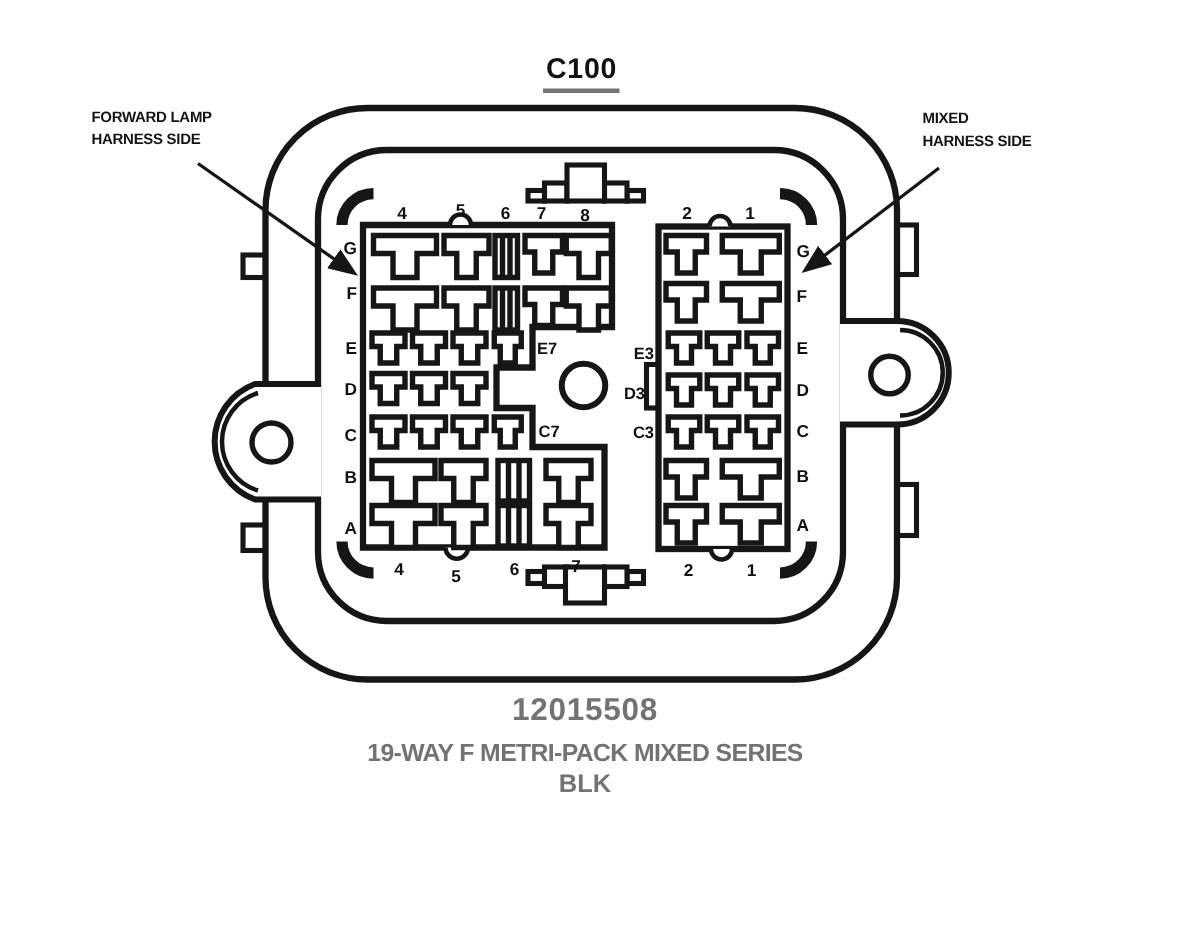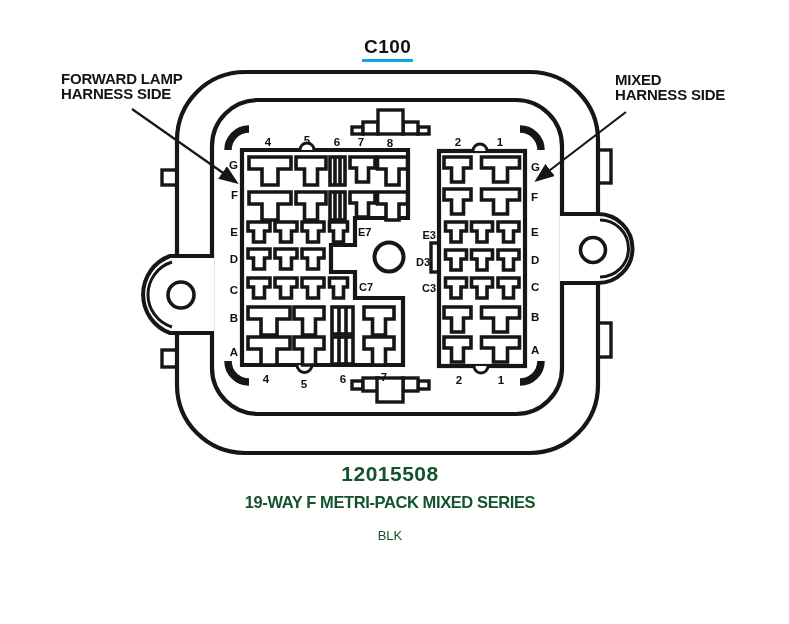--- a/index.html
+++ b/index.html
@@ -19,37 +19,37 @@
   .arc8{fill:none;stroke:#161616;stroke-width:7.5;}
   .bump{fill:#ffffff;stroke:#161616;stroke-width:3;}
   .term{fill:#ffffff;stroke:#161616;stroke-width:3.6;stroke-linejoin:miter;}
   .arrowline{stroke:#161616;stroke-width:2.2;fill:none;}
   text.lbl{font-family:"Liberation Sans",sans-serif;font-weight:bold;font-size:11.5px;fill:#101010;}
   text.cav{font-family:"Liberation Sans",sans-serif;font-weight:bold;font-size:11px;fill:#101010;}
 
   .page-title{
     position:absolute;left:362px;top:36px;
     font-size:19px;font-weight:bold;color:#111;
-    border-bottom:3px solid #0ea5e9;padding:0 2px 1px 2px;
+    border-bottom:3px solid #737373;padding:0 2px 1px 2px;
     letter-spacing:0.5px;
   }
   .callout{
     position:absolute;
-    font-size:15px;font-weight:bold;color:#141414;
+    font-size:10px;font-weight:bold;color:#141414;
     line-height:15px;letter-spacing:-0.2px;white-space:nowrap;
   }
   .callout-left{left:61px;top:71px;}
   .callout-right{left:615px;top:72px;}
   .footer{
     position:absolute;left:0;top:462px;width:780px;
-    text-align:center;color:#14532d;
+    text-align:center;color:#737373;
   }
   .part-number{font-size:21px;font-weight:bold;letter-spacing:0.5px;}
   .series-name{font-size:16.5px;font-weight:bold;letter-spacing:-0.4px;margin-top:7px;}
-  .color-code{font-size:13px;font-weight:normal;margin-top:16px;}
+  .color-code{font-size:17px;font-weight:bold;margin-top:1px;}
 </style>
 </head>
 <body>
 
 <div class="canvas">
 
   <svg class="diagram-svg" width="789" height="624" viewBox="0 0 789 624">
     <defs>
       <marker id="arrowhead" markerWidth="9" markerHeight="7" refX="7.5" refY="3.5" orient="auto">
         <path d="M0,0 L9,3.5 L0,7 Z" fill="#161616"></path>

